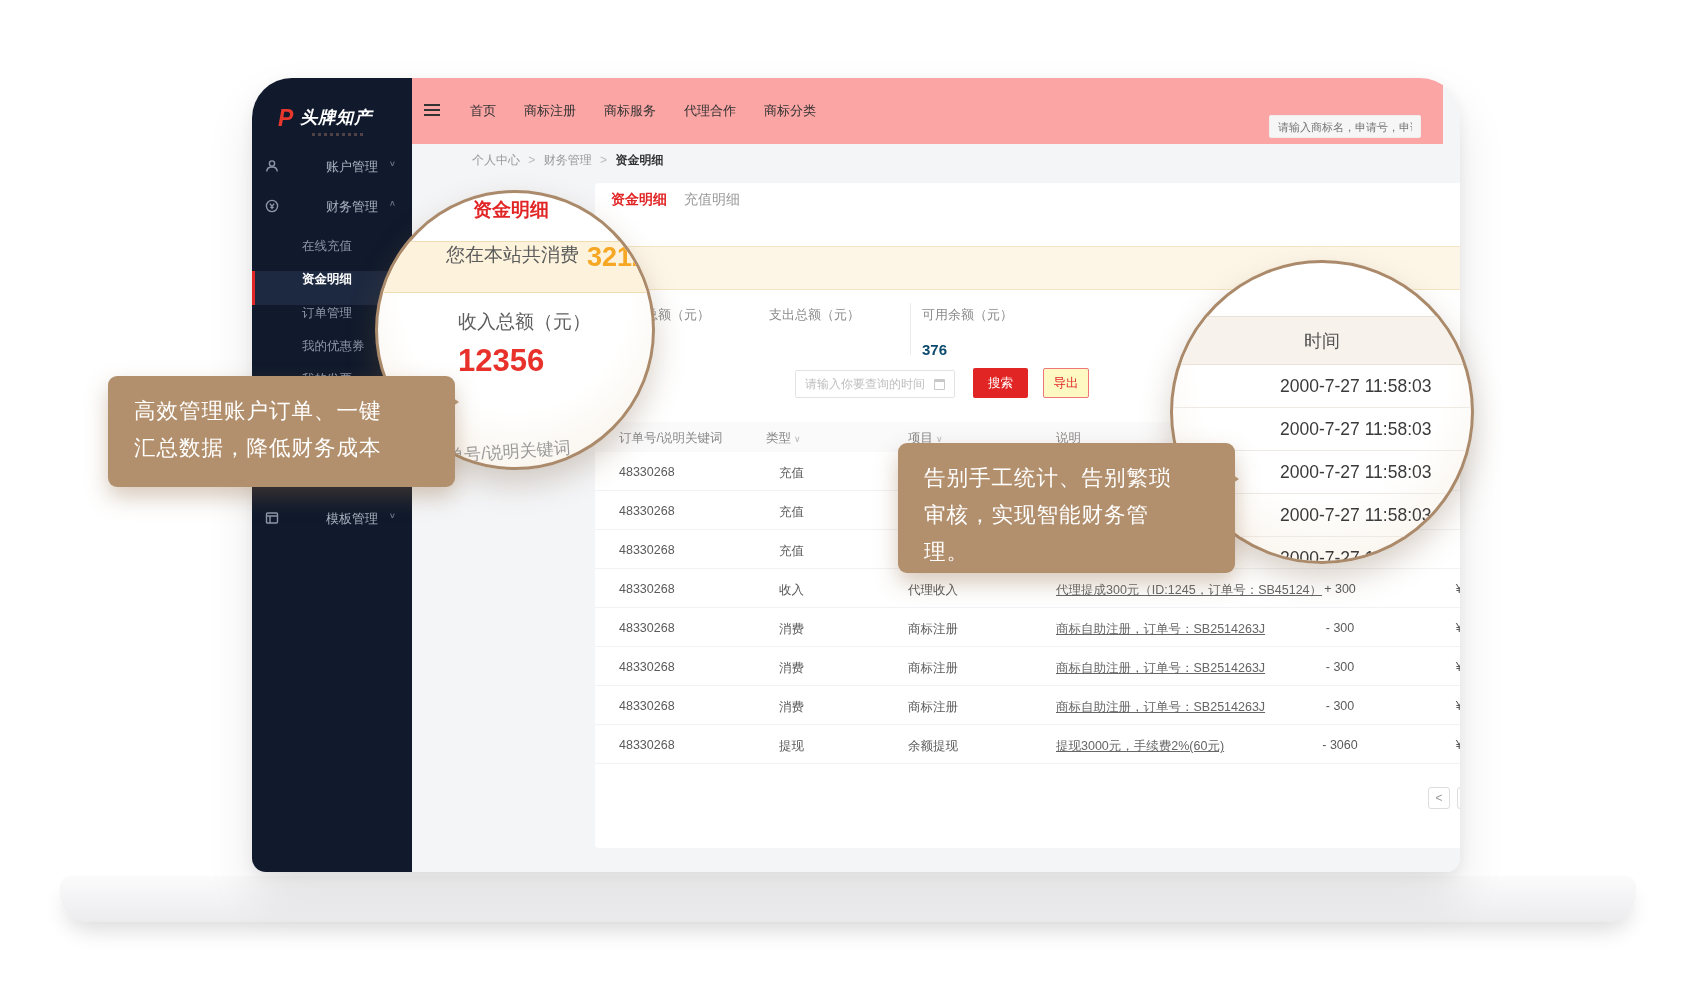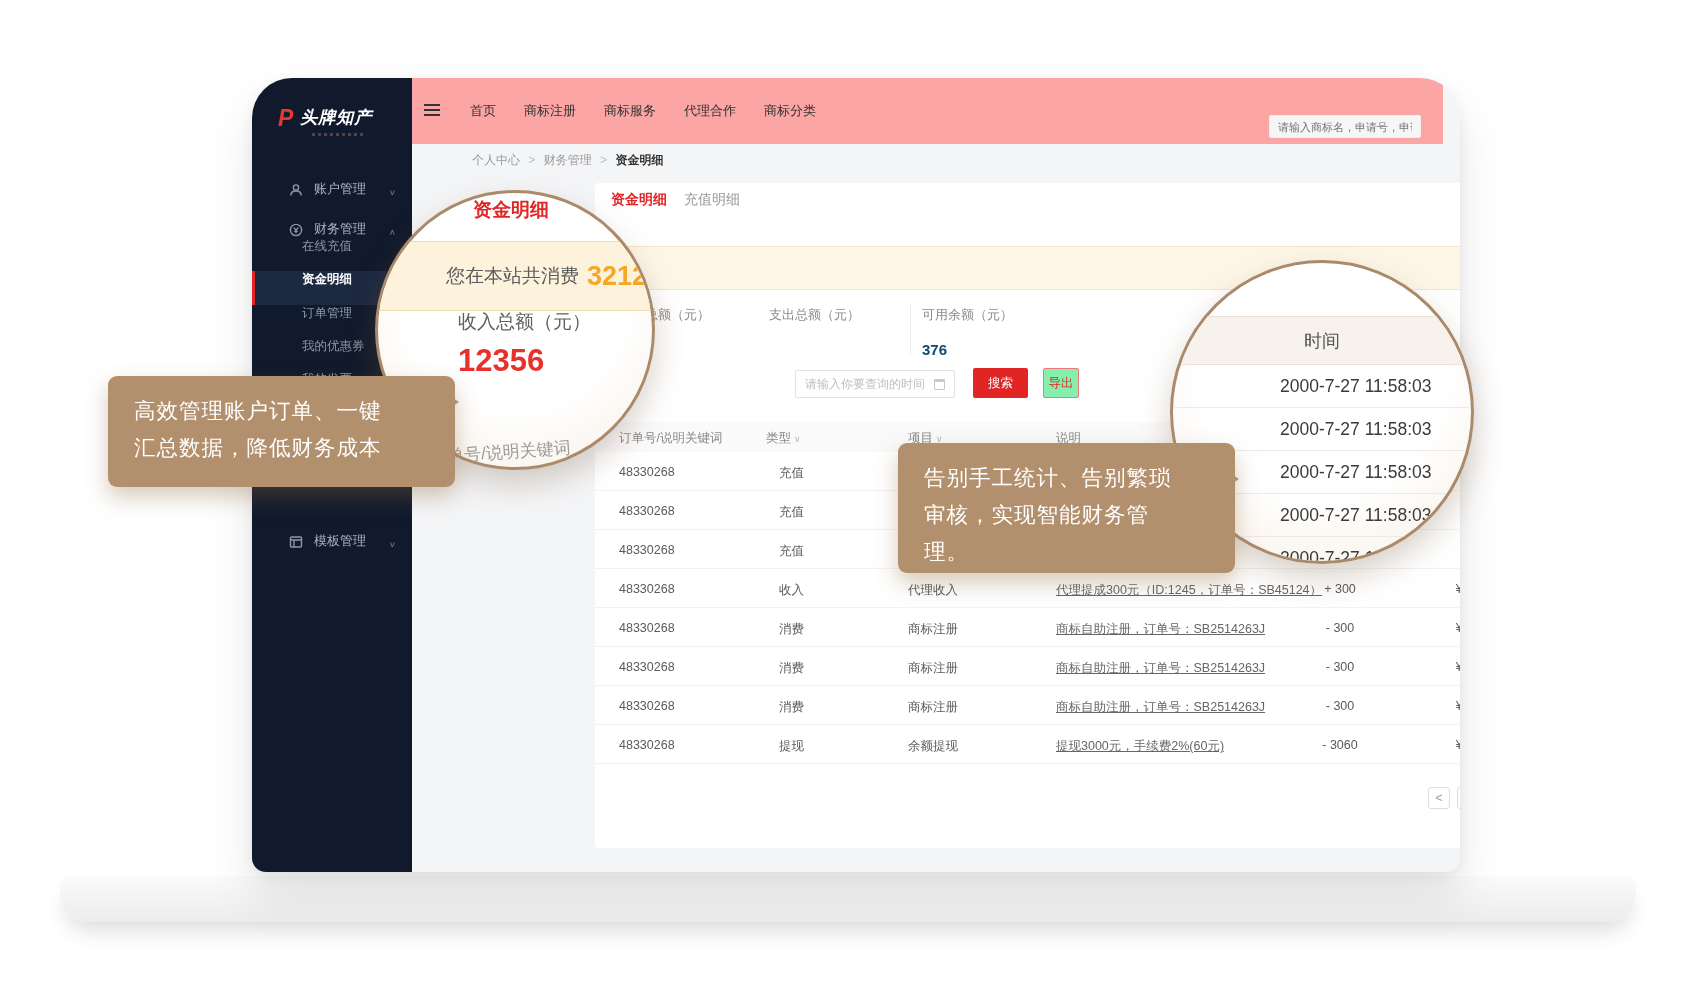--- a/index.html
+++ b/index.html
@@ -15,21 +15,21 @@
     box-shadow:0 14px 22px -6px rgba(0,0,0,.14); }
 
   
   .sidebar { position:absolute; left:0; top:0; width:160px; height:100%; background:#101a2c; }
   .logo { display:flex; align-items:center; gap:7px; padding:28px 0 0 26px; }
   .logo-mark { color:#e8382d; font-weight:900; font-style:italic; font-size:23px; line-height:20px; }
   .logo-text { color:#fff; font-weight:800; font-style:italic; font-size:17px; letter-spacing:1px; }
   .logo-sub { margin:4px 0 0 60px; width:52px; height:3px;
     background:repeating-linear-gradient(90deg,#6b5350 0 3px,transparent 3px 6px); opacity:.7; }
   .menu { margin-top:22px; }
-  .m-item { position:relative; height:40px; display:flex; align-items:flex-end; padding-left:36px; color:#aab2c0; font-size:13px; cursor:pointer; }
+  .m-item { position:relative; height:40px; display:flex; align-items:flex-start; padding-left:12px; color:#aab2c0; font-size:13px; cursor:pointer;gap:36px; }
   .m-item .mi-icon { width:16px; height:16px; margin-right:10px; display:inline-flex; align-items:center; justify-content:center; }
   .m-item .mi-icon svg { stroke:#8d96a8; fill:none; stroke-width:1.4; }
   .chev { position:absolute; right:16px; color:#6d7popup688; color:#6d7688; font-size:10px; transform:scaleY(.8); }
   .m-sub { position:relative; height:33px; display:flex; align-items:flex-start; padding-left:50px; color:#8d96a8; font-size:12.5px; cursor:pointer; }
   .m-sub.active { height:34px; background:#1d2940; color:#ffffff; font-weight:600; }
   .m-sub.active::before { content:""; position:absolute; left:0; top:0; width:3px; height:100%; background:#e12525; }
   .menu-gap { height:106px; }
 
   
   .content { position:absolute; left:160px; top:0; right:0; bottom:0; background:#f4f5f7; }
@@ -53,21 +53,21 @@
   .tab.t2 { left:89px; color:#999; }
   .banner { position:absolute; left:8px; right:16px; top:63px; height:44px; background:#fdf6e7; border:1px solid #f5e5c0; border-radius:2px; }
   .stat-label { position:absolute; font-size:13px; color:#8a8a8a; }
   .stat-value { position:absolute; font-size:15px; font-weight:700; color:#0c4a6e; }
   .stat-div { position:absolute; width:1px; height:52px; background:#ececec; top:120px; }
   .date-input { position:absolute; left:200px; top:187px; width:160px; height:28px; background:#fff; border:1px solid #e3e3e3; border-radius:2px;
     display:flex; align-items:center; padding:0 9px; font-size:12px; color:#bfbfbf; }
   .date-input .cal { margin-left:auto; width:11px; height:11px; border:1px solid #c9c9c9; border-top-width:3px; border-radius:1px; }
   .btn-search { position:absolute; left:378px; top:185px; width:55px; height:30px; background:#e12525; color:#fff; font-size:12.5px;
     border:none; border-radius:2px; cursor:pointer; }
-  .btn-export { position:absolute; left:448px; top:185px; width:36px; height:30px; background:#86efac; color:#e12525; font-size:12.5px;
+  .btn-export { position:absolute; left:448px; top:185px; width:46px; height:30px; background:#fef9c3; color:#e12525; font-size:12.5px;
     border:1px solid #e77; border-radius:2px; cursor:pointer; }
 
   .thead { position:absolute; left:0; right:0; top:239px; height:30px; background:#fafafb; }
   .th { position:absolute; top:8px; font-size:12.5px; color:#888; }
   .caret { font-size:9px; color:#b5b5b5; margin-left:3px; }
   .trow { position:absolute; left:0; right:0; height:39px; border-bottom:1px solid #f1f2f4; font-size:12.5px; color:#5a5a5a; }
   .c-order { position:absolute; left:24px; top:13px; }
   .c-type { position:absolute; left:184px; top:13px; }
   .c-project { position:absolute; left:313px; top:13px; }
   .c-desc { position:absolute; left:461px; top:13px; color:#666;text-decoration:underline; }
@@ -79,22 +79,22 @@
   .pg { width:22px; height:22px; border:1px solid #ddd; border-radius:3px; background:#fff; color:#999;
     font-size:12px; display:flex; align-items:center; justify-content:center; cursor:pointer; }
 
   
   .lens { position:absolute; border-radius:50%; border:3px solid #aa8a6a; overflow:hidden;
     background:radial-gradient(circle at 50% 38%, #ffffff 52%, #faf5ee 80%, #f0e7da 100%);
     box-shadow:0 14px 30px rgba(120,90,60,.28); }
   .lens-left { left:375px; top:190px; width:280px; height:280px; }
   .lens-right { left:1170px; top:260px; width:304px; height:304px; }
   .lz-tab { position:absolute; left:95px; top:4px; color:#e12525; font-size:19px; font-weight:600; }
-  .lz-banner { position:absolute; left:-10px; right:-10px; top:48px; height:70px; background:#fdf3dc;
-    border-top:1px solid #f0ddb2; border-bottom:1px solid #f0ddb2; display:flex; align-items:center; padding-left:78px; white-space:nowrap; }
+  .lz-banner { position:absolute; left:-10px; right:-10px; top:48px; height:52px; background:#fdf3dc;
+    border-top:1px solid #f0ddb2; border-bottom:1px solid #f0ddb2; display:flex; align-items:flex-start; padding-left:78px; white-space:nowrap; }
   .lz-banner .t { font-size:19px; color:#5c5c5c; }
   .lz-banner .big { font-size:27px; font-weight:700; color:#f6a723; margin-left:8px; }
   .lz-income-label { position:absolute; left:80px; top:116px; font-size:19px; color:#5f5f5f; }
   .lz-income-value { position:absolute; left:80px; top:150px; font-size:31px; font-weight:800; color:#e8312a; }
   .lz-order { position:absolute; left:52px; top:248px; font-size:17px; color:#9a9a9a; transform:rotate(-4deg); white-space:nowrap; }
 
   .rz-head { position:absolute; left:-10px; right:-10px; top:53px; height:49px; background:#f7f2eb;
     border-top:1px solid #e9e2d8; border-bottom:1px solid #e9e2d8; display:flex; align-items:center; justify-content:center;
     font-size:18px; color:#555; }
   .rz-row { position:absolute; left:-10px; right:-10px; height:43px; border-bottom:1px solid #eee9e2;

